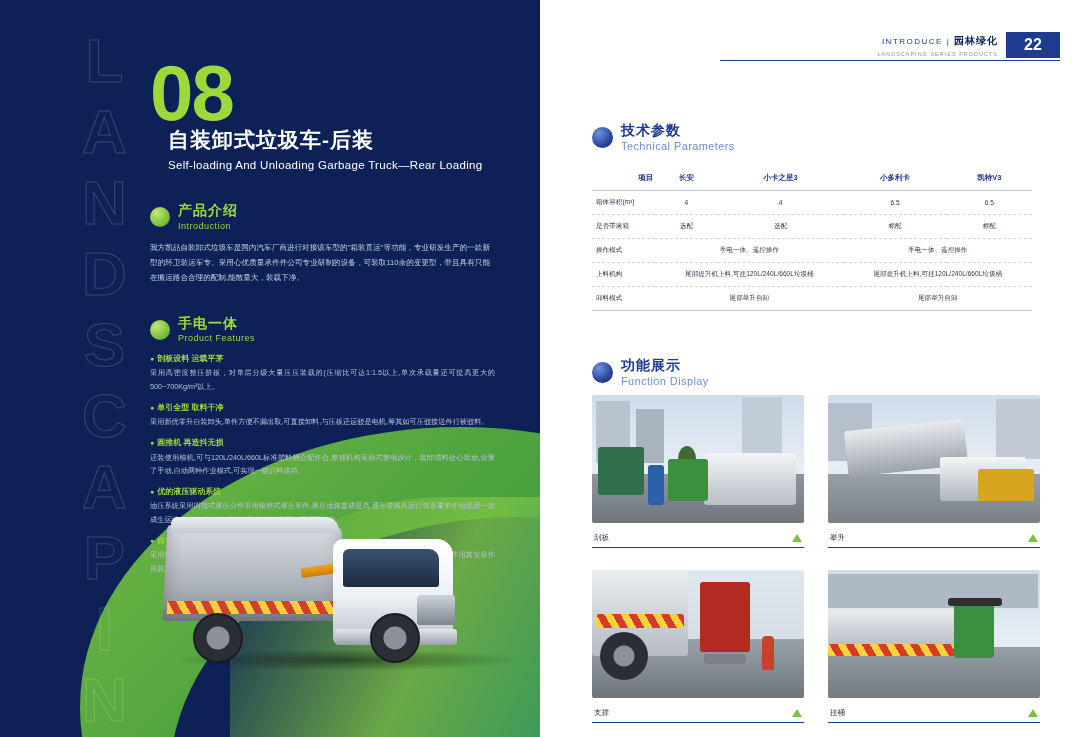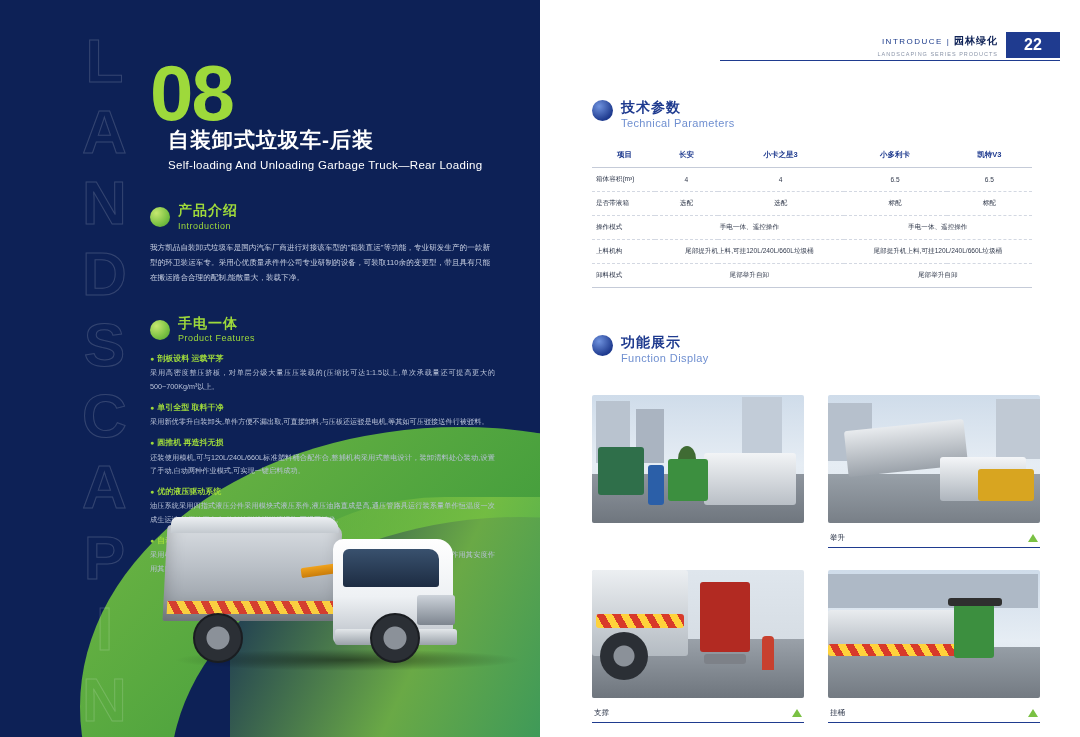--- a/index.html
+++ b/index.html
@@ -317,21 +317,21 @@
     right: 20px;
     top: 60px;
     width: 340px;
     height: 1px;
     background: #1f3b8f;
   }
   .rsec {
     position: absolute;
     left: 52px;
   }
-  .rsec-head { display: flex; align-items: flex-start; }
+  .rsec-head { display: flex; align-items: center; margin-top: 23px; }
   .rsec-dot {
     width: 21px; height: 21px;
     border-radius: 50%;
     background: radial-gradient(circle at 34% 30%, #5f84d8, #1f3b8f 65%, #122濃);
     background: radial-gradient(circle at 34% 30%, #6f92de, #1f3b8f 70%);
     margin-right: 8px;
   }
   .rsec-cn {
     color: #1f3b8f;
     font-size: 14px;
@@ -353,21 +353,21 @@
     color: #333b4d;
   }
   table.params th {
     color: #1f3b8f;
     font-weight: bold;
     font-size: 7.5px;
     padding: 7px 2px;
     border-bottom: 1px solid #c5cbd8;
     text-align: center;
   }
-  table.params th:first-child { text-align: center; padding-left: 4px; }
+  table.params th:first-child { text-align: right; padding-left: 4px; }
   table.params td {
     padding: 7px 2px;
     border-bottom: 1px dashed #d3d8e2;
     text-align: center;
     font-size: 6.6px;
   }
   table.params td:first-child { text-align: left; padding-left: 4px; color: #2a3347; }
   table.params tr:last-child td { border-bottom: 1px solid #c5cbd8; }
 
   .gallery {
@@ -577,20 +577,24 @@
           <div class="bld" style="left:4px;top:6px;width:34px;height:62px;"></div>
           <div class="bld" style="left:44px;top:14px;width:28px;height:54px;background:#aab4c1;"></div>
           <div class="bld" style="left:150px;top:2px;width:40px;height:70px;background:#c2ccd8;"></div>
           <div class="ground" style="background:linear-gradient(180deg,#8e959e,#6f767e);"></div>
           <div class="tree" style="left:86px;bottom:40%;background:#3f6b33;"></div>
           <div class="truckg" style="left:112px;top:58px;width:92px;height:52px;background:linear-gradient(180deg,#f2f4f6,#b9bfc6);"></div>
           <div class="truckg" style="left:76px;top:64px;width:40px;height:42px;background:#3c8f3f;"></div>
           <div class="truckg" style="left:56px;top:70px;width:16px;height:40px;background:#2b5fa8;"></div>
           <div class="truckg" style="left:6px;top:52px;width:46px;height:48px;background:#2f6f4a;"></div>
         </div>
+        <div class="gcap">
+          <span class="gcap-label">刮板</span>
+          <span class="tri"></span>
+        </div>
       </div>
 
       <div class="gcell">
         <div class="gphoto">
           <div class="sky"></div>
           <div class="bld" style="left:0;top:8px;width:44px;height:58px;background:#b6c0cc;"></div>
           <div class="bld" style="left:168px;top:4px;width:44px;height:60px;background:#c0c9d4;"></div>
           <div class="ground" style="background:linear-gradient(180deg,#98a0a8,#787f87);"></div>
           <div class="truckg" style="left:18px;top:30px;width:120px;height:46px;background:linear-gradient(180deg,#e8ebee,#9ba2aa);transform:rotate(-6deg);"></div>
           <div class="truckg" style="left:112px;top:62px;width:86px;height:44px;background:linear-gradient(180deg,#f4f6f8,#aeb5bd);"></div>

